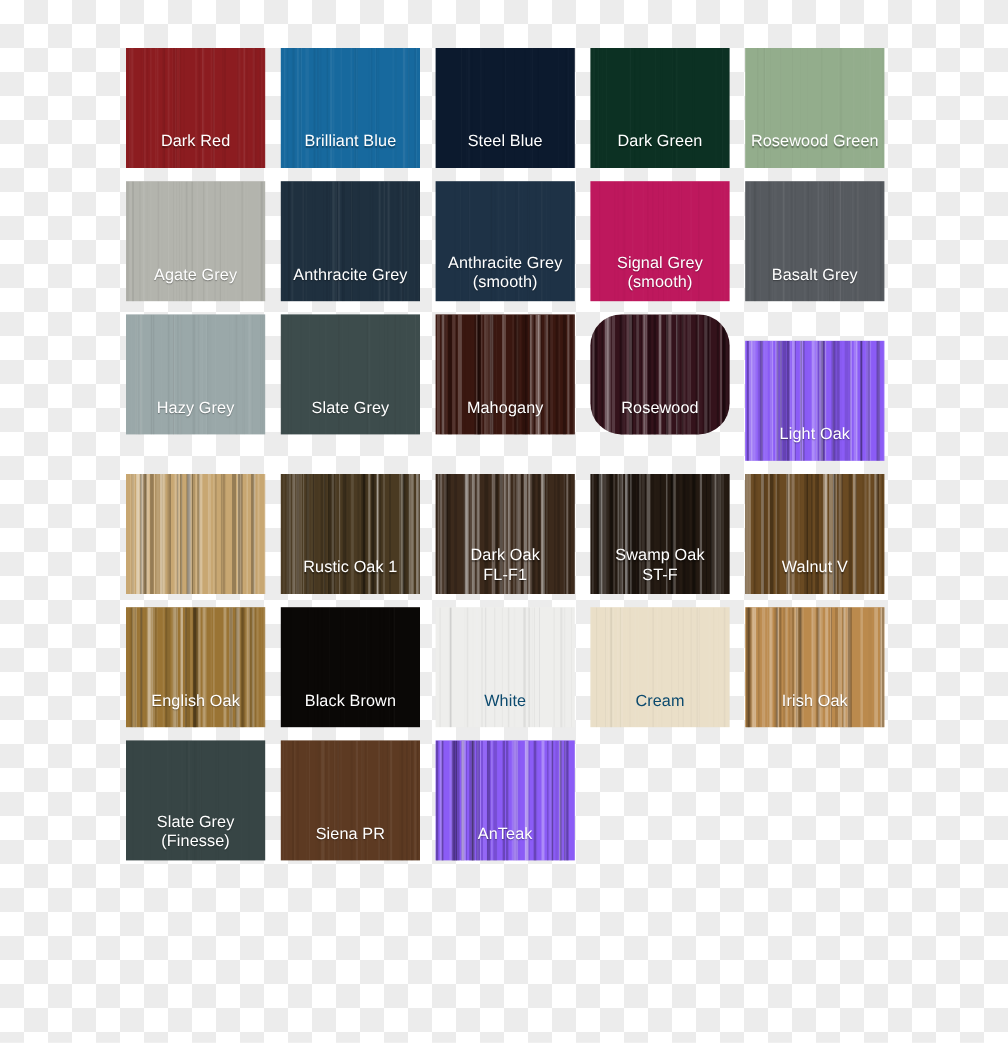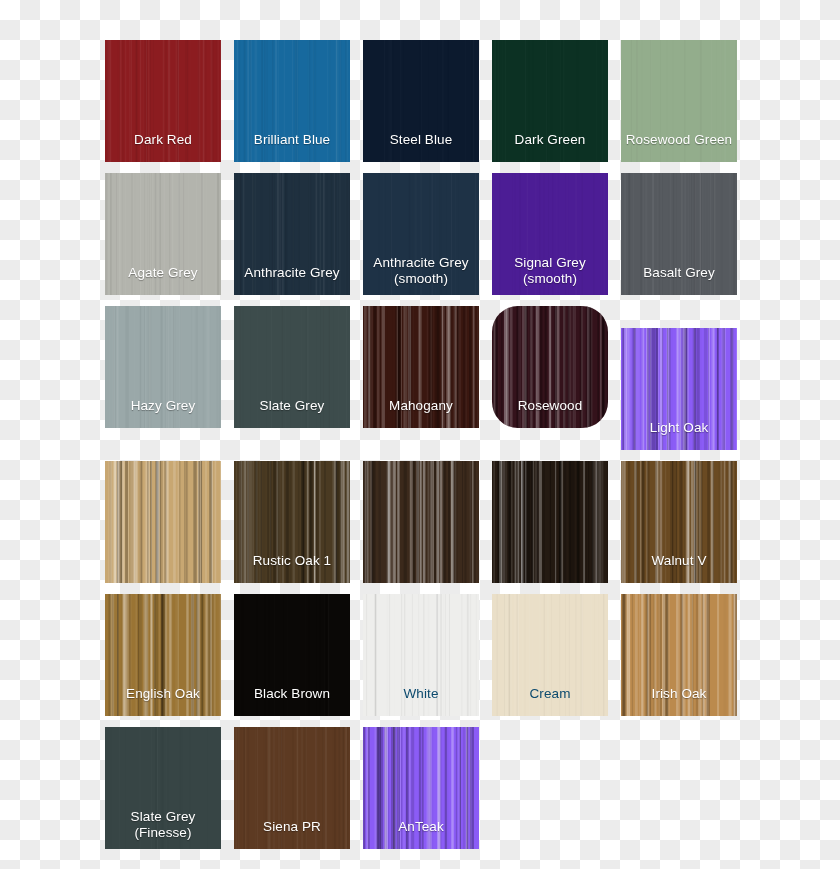--- a/index.html
+++ b/index.html
@@ -27,21 +27,21 @@
     top: 40px;
     width: 630px;
     display: grid;
     grid-template-columns: repeat(5, 116px);
     column-gap: 13px;
     row-gap: 11px;
   }
 
   .swatch {
     position: relative;
-    height: 122px;
+    height: 100px;
     box-sizing: border-box;
     overflow: hidden;
     padding-left: 28px;
   }
 
   
   .swatch .grain {
     position: absolute;
     inset: 0;
     pointer-events: none;
@@ -446,21 +446,21 @@
         <rect x="92.18" y="0" width="0.69" height="122" fill="#ffffff" opacity="0.019"></rect>
         <rect x="87.90" y="0" width="1.39" height="122" fill="#ffffff" opacity="0.023"></rect>
         <rect x="111.78" y="0" width="1.28" height="122" fill="#ffffff" opacity="0.025"></rect>
         <rect x="20.62" y="0" width="0.68" height="122" fill="#ffffff" opacity="0.026"></rect>
         <rect x="27.79" y="0" width="0.96" height="122" fill="#000000" opacity="0.011"></rect>
         <rect x="71.72" y="0" width="1.49" height="122" fill="#ffffff" opacity="0.009"></rect>
       </svg>
       <div class="label">Anthracite Grey
 (smooth)</div>
     </div>
-    <div class="swatch two-line" style="background-color: #4c1d95;">
+    <div class="swatch two-line" style="background-color: #be185d;">
       <svg class="grain" preserveAspectRatio="none" viewBox="0 0 116 122">
         <rect x="26.98" y="0" width="1.28" height="122" fill="#000000" opacity="0.020"></rect>
         <rect x="73.42" y="0" width="0.65" height="122" fill="#000000" opacity="0.018"></rect>
         <rect x="43.48" y="0" width="1.00" height="122" fill="#ffffff" opacity="0.024"></rect>
         <rect x="34.54" y="0" width="1.49" height="122" fill="#ffffff" opacity="0.025"></rect>
         <rect x="101.03" y="0" width="1.50" height="122" fill="#000000" opacity="0.019"></rect>
         <rect x="48.18" y="0" width="1.59" height="122" fill="#ffffff" opacity="0.004"></rect>
         <rect x="115.14" y="0" width="0.80" height="122" fill="#000000" opacity="0.013"></rect>
         <rect x="111.45" y="0" width="1.33" height="122" fill="#ffffff" opacity="0.020"></rect>
         <rect x="22.80" y="0" width="0.67" height="122" fill="#000000" opacity="0.020"></rect>
@@ -1084,20 +1084,22 @@
         <rect x="68.71" y="0" width="2.06" height="122" fill="#ffffff" opacity="0.211"></rect>
         <rect x="101.42" y="0" width="2.07" height="122" fill="#000000" opacity="0.158"></rect>
         <rect x="107.88" y="0" width="1.62" height="122" fill="#000000" opacity="0.096"></rect>
         <rect x="78.06" y="0" width="1.30" height="122" fill="#ffffff" opacity="0.044"></rect>
         <rect x="23.42" y="0" width="2.83" height="122" fill="#ffffff" opacity="0.110"></rect>
         <rect x="80.00" y="0" width="2.24" height="122" fill="#000000" opacity="0.256"></rect>
         <rect x="108.89" y="0" width="1.67" height="122" fill="#ffffff" opacity="0.267"></rect>
         <rect x="70.00" y="0" width="0.67" height="122" fill="#ffffff" opacity="0.217"></rect>
         <rect x="9.15" y="0" width="3.37" height="122" fill="#000000" opacity="0.237"></rect>
       </svg>
+      <div class="label">Dark Oak
+FL-F1</div>
     </div>
     <div class="swatch two-line" style="background-color: rgb(36, 26, 18);">
       <svg class="grain" preserveAspectRatio="none" viewBox="0 0 116 122">
         <rect x="68.64" y="0" width="2.45" height="122" fill="#ffffff" opacity="0.247"></rect>
         <rect x="30.82" y="0" width="1.80" height="122" fill="#000000" opacity="0.067"></rect>
         <rect x="22.60" y="0" width="1.41" height="122" fill="#ffffff" opacity="0.290"></rect>
         <rect x="46.84" y="0" width="3.11" height="122" fill="#ffffff" opacity="0.267"></rect>
         <rect x="50.55" y="0" width="2.42" height="122" fill="#000000" opacity="0.139"></rect>
         <rect x="28.01" y="0" width="1.27" height="122" fill="#000000" opacity="0.002"></rect>
         <rect x="85.19" y="0" width="3.04" height="122" fill="#000000" opacity="0.175"></rect>
@@ -1158,20 +1160,22 @@
         <rect x="8.74" y="0" width="1.09" height="122" fill="#ffffff" opacity="0.251"></rect>
         <rect x="10.55" y="0" width="2.91" height="122" fill="#ffffff" opacity="0.155"></rect>
         <rect x="23.33" y="0" width="2.89" height="122" fill="#000000" opacity="0.025"></rect>
         <rect x="6.99" y="0" width="3.37" height="122" fill="#ffffff" opacity="0.234"></rect>
         <rect x="7.37" y="0" width="2.88" height="122" fill="#ffffff" opacity="0.012"></rect>
         <rect x="104.64" y="0" width="2.30" height="122" fill="#000000" opacity="0.111"></rect>
         <rect x="91.17" y="0" width="1.82" height="122" fill="#ffffff" opacity="0.272"></rect>
         <rect x="38.56" y="0" width="2.43" height="122" fill="#000000" opacity="0.190"></rect>
         <rect x="14.10" y="0" width="0.99" height="122" fill="#ffffff" opacity="0.086"></rect>
       </svg>
+      <div class="label">Swamp Oak
+ST-F</div>
     </div>
     <div class="swatch" style="background-color: rgb(106, 74, 34);">
       <svg class="grain" preserveAspectRatio="none" viewBox="0 0 116 122">
         <rect x="49.60" y="0" width="1.88" height="122" fill="#ffffff" opacity="0.012"></rect>
         <rect x="38.16" y="0" width="3.28" height="122" fill="#000000" opacity="0.026"></rect>
         <rect x="20.51" y="0" width="3.04" height="122" fill="#000000" opacity="0.295"></rect>
         <rect x="59.67" y="0" width="2.27" height="122" fill="#000000" opacity="0.058"></rect>
         <rect x="33.91" y="0" width="2.91" height="122" fill="#000000" opacity="0.013"></rect>
         <rect x="49.20" y="0" width="2.74" height="122" fill="#000000" opacity="0.178"></rect>
         <rect x="1.00" y="0" width="0.69" height="122" fill="#000000" opacity="0.060"></rect>

